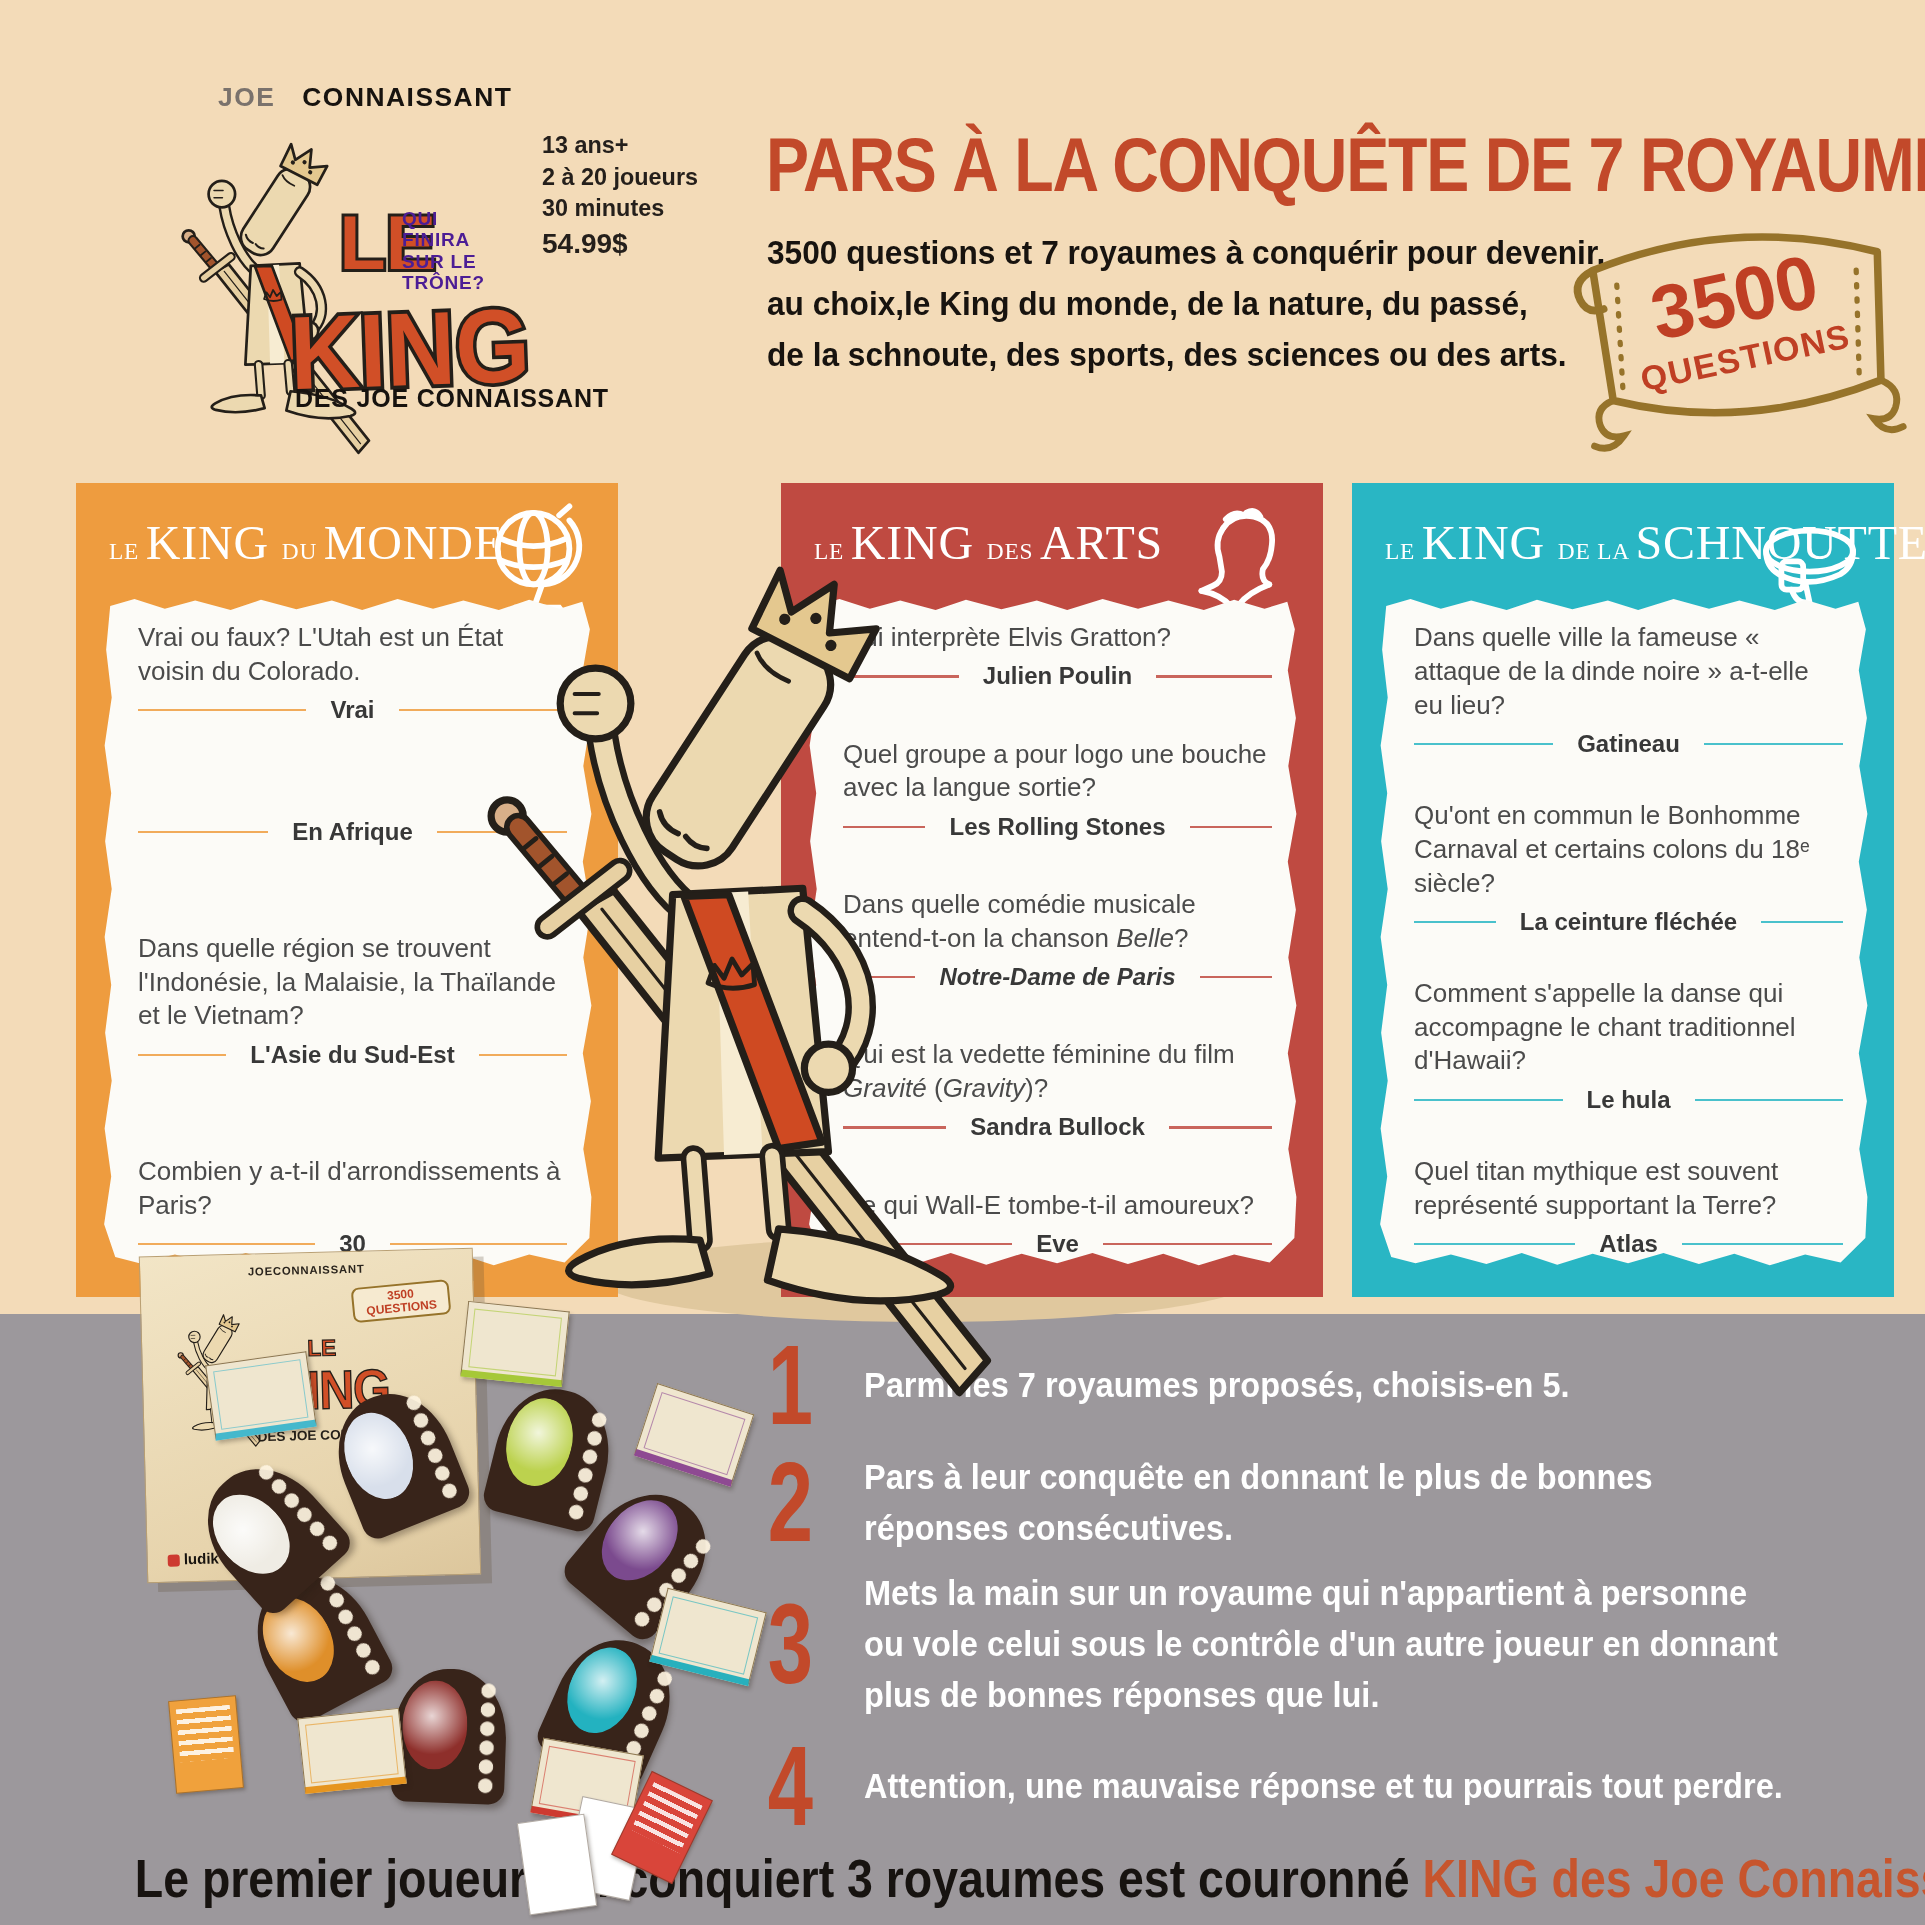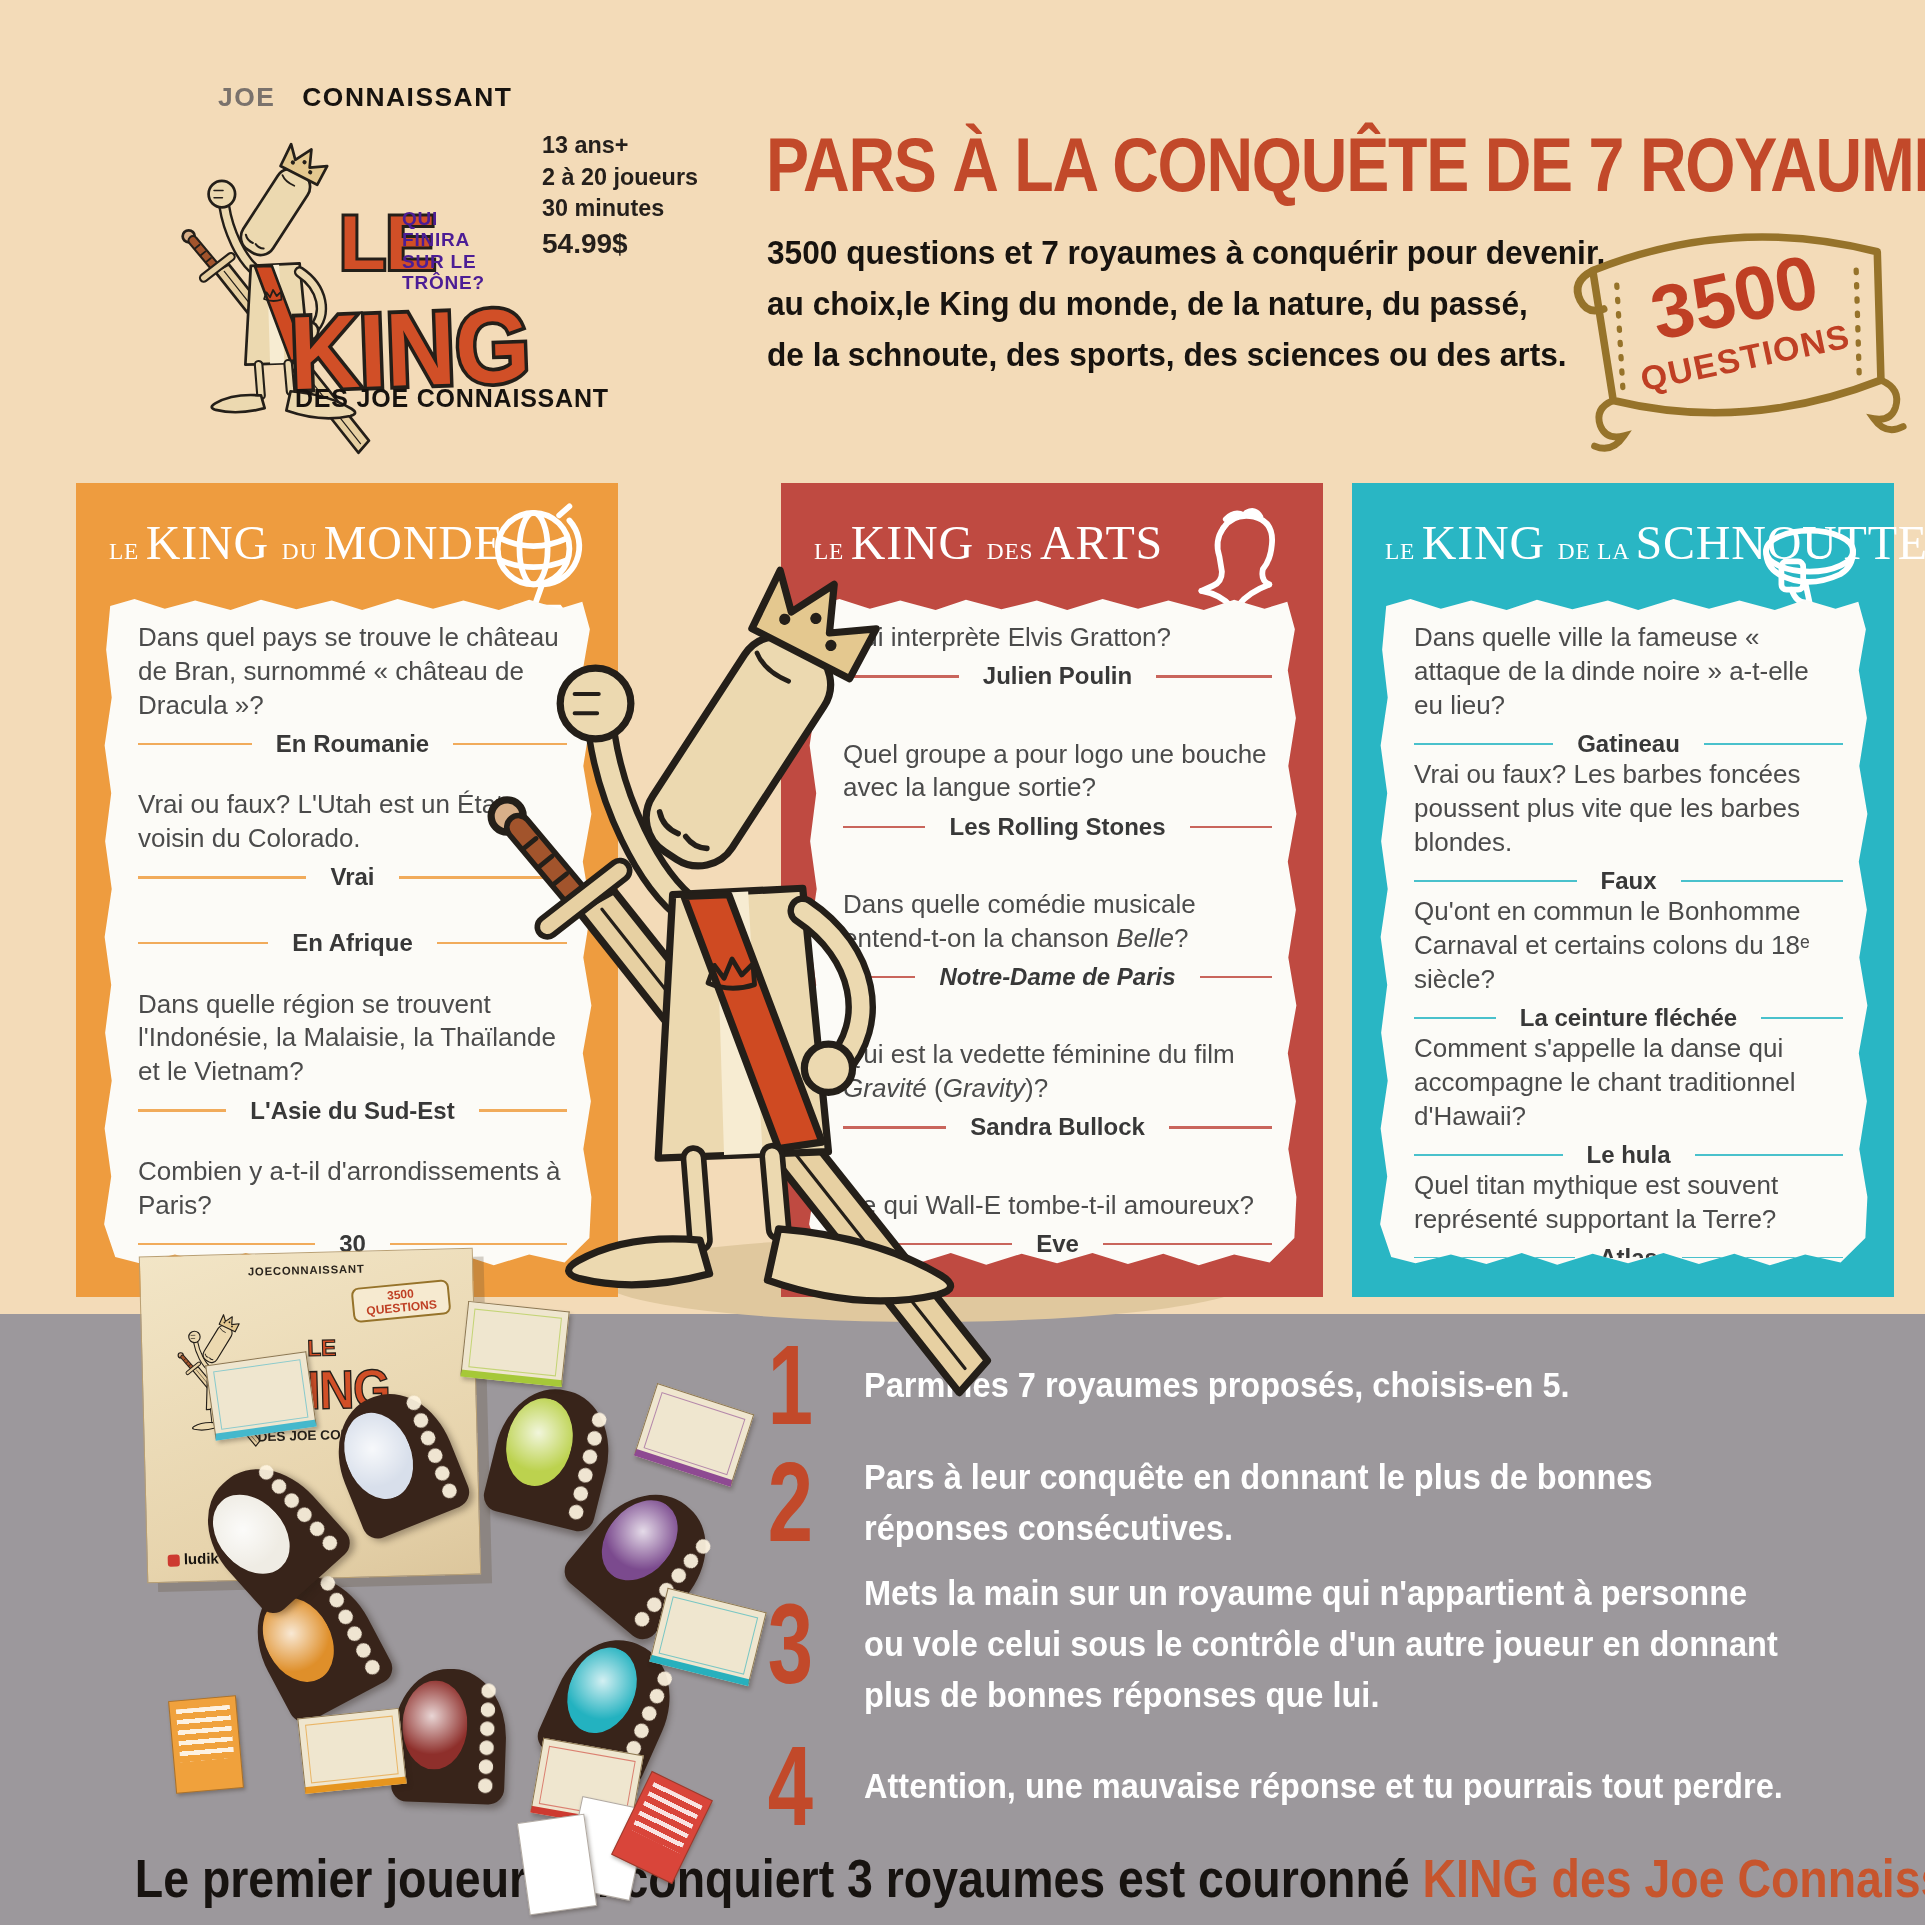--- a/index.html
+++ b/index.html
@@ -236,28 +236,20 @@
 
 <div id="cards-root" class="abs">
     <section class="card" style="left: 76px; background: rgb(238, 156, 63); --accent: #ee9c3f;">
       <div class="hdr"><span class="t-sm">LE </span><span class="t-big">KING </span><span class="t-sm">DU </span><span class="t-big">MONDE </span></div>
       <svg class="card-icon" viewBox="0 0 170 170" width="128" height="128">
         <use href="#icon-globe" width="170" height="170"></use>
       </svg>
       <div class="white-zone">
         <div class="qa-wrap">
           <div>
-            <div class="q"><span>Dans quel pays se trouve le château de Bran, surnommé « château de Dracula »?</span></div>
-            <div class="ans">
-              <div class="ln"></div>
-              <div class="tx"><span>En Roumanie</span></div>
-              <div class="ln"></div>
-            </div>
-          </div>
-          <div>
             <div class="q"><span>Vrai ou faux? L'Utah est un État voisin du Colorado.</span></div>
             <div class="ans">
               <div class="ln"></div>
               <div class="tx"><span>Vrai</span></div>
               <div class="ln"></div>
             </div>
           </div>
           <div>
             <div class="ans">
               <div class="ln"></div>
@@ -339,28 +331,20 @@
       <svg class="card-icon" viewBox="0 0 170 170" width="128" height="128">
         <use href="#icon-belt" width="170" height="170"></use>
       </svg>
       <div class="white-zone">
         <div class="qa-wrap">
           <div>
             <div class="q"><span>Dans quelle ville la fameuse « attaque de la dinde noire » a-t-elle eu lieu?</span></div>
             <div class="ans">
               <div class="ln"></div>
               <div class="tx"><span>Gatineau</span></div>
-              <div class="ln"></div>
-            </div>
-          </div>
-          <div>
-            <div class="q"><span>Vrai ou faux? Les barbes foncées poussent plus vite que les barbes blondes.</span></div>
-            <div class="ans">
-              <div class="ln"></div>
-              <div class="tx"><span>Faux</span></div>
               <div class="ln"></div>
             </div>
           </div>
           <div>
             <div class="q"><span>Qu'ont en commun le Bonhomme Carnaval et certains colons du 18ᵉ siècle?</span></div>
             <div class="ans">
               <div class="ln"></div>
               <div class="tx"><span>La ceinture fléchée</span></div>
               <div class="ln"></div>
             </div>

